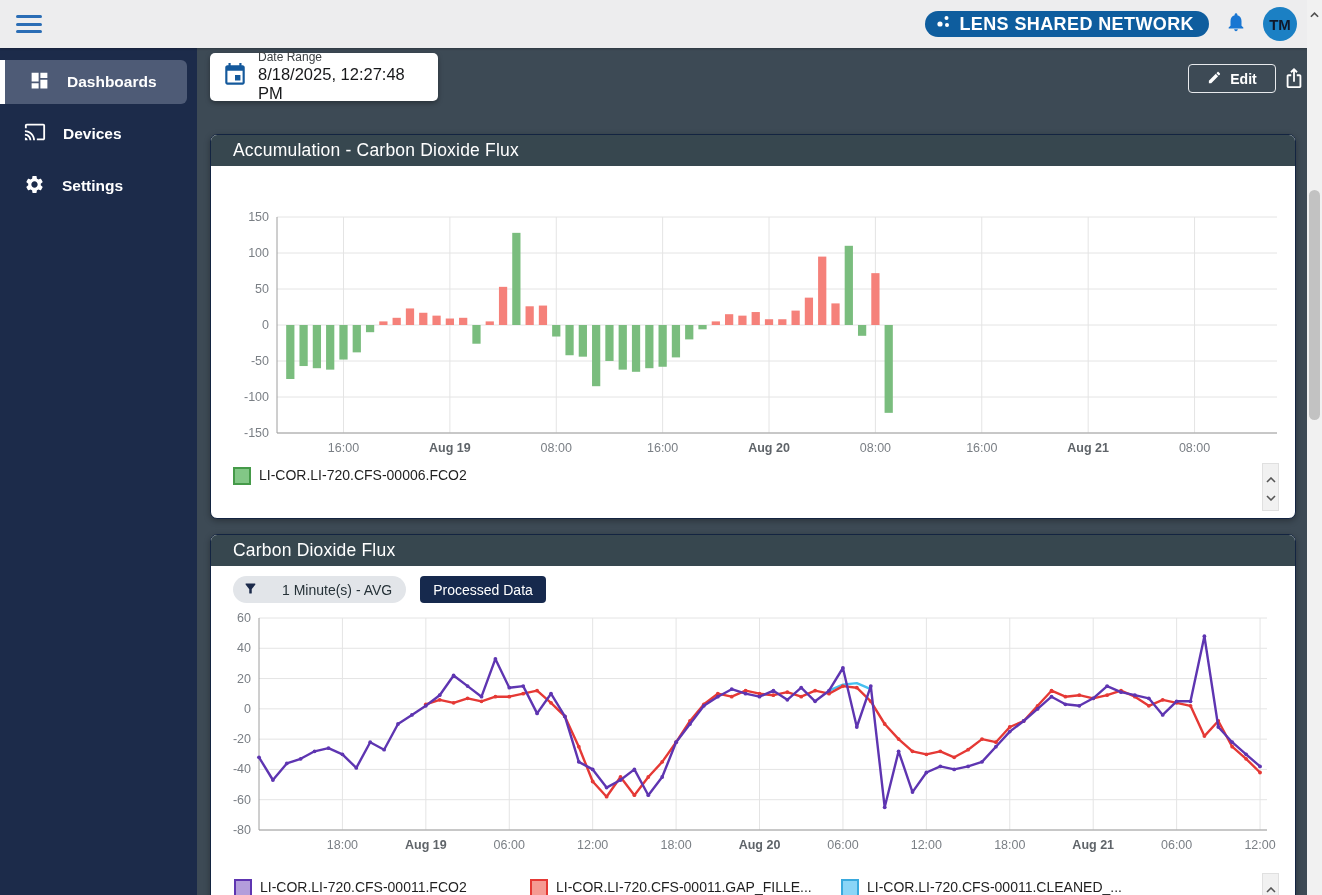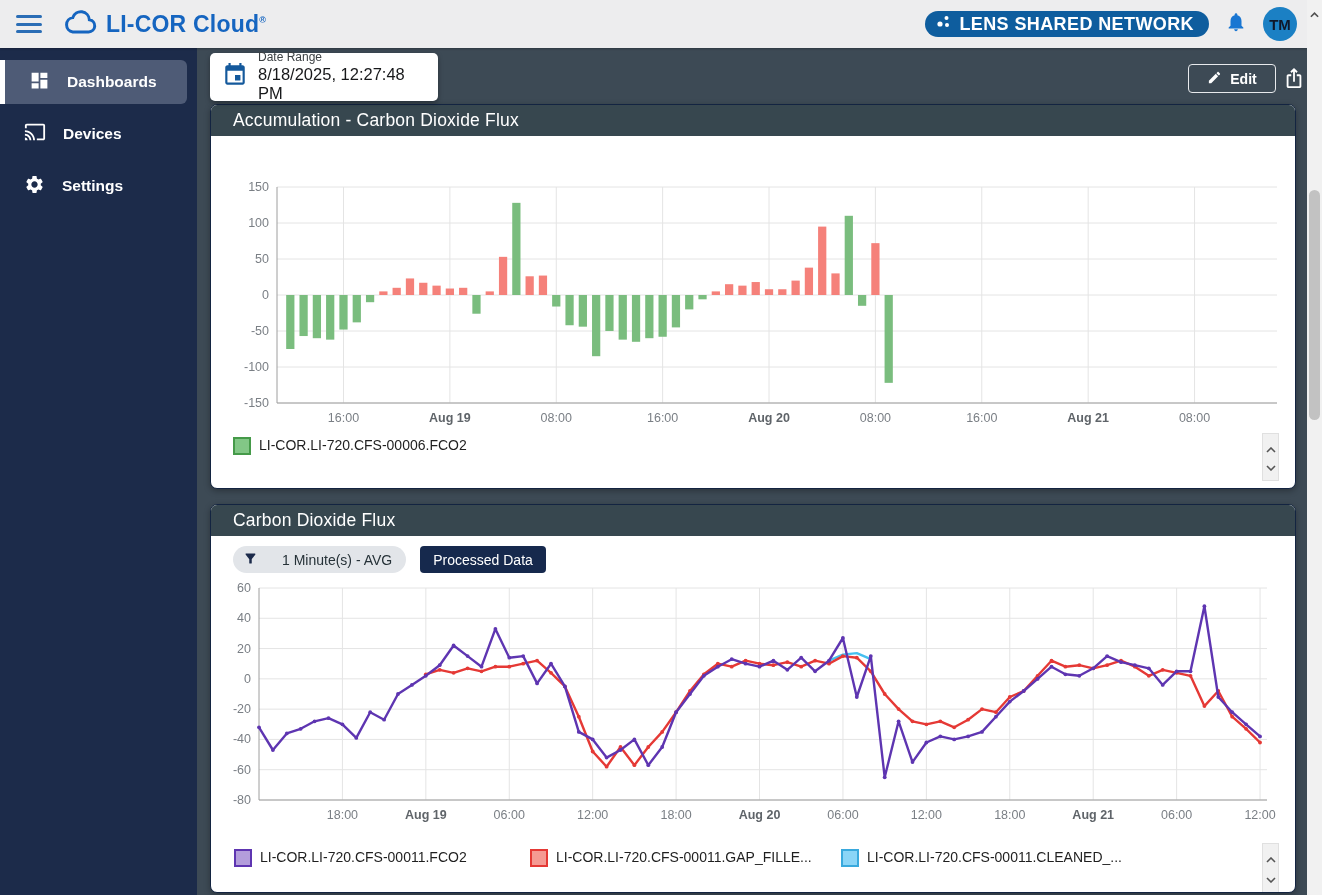--- a/index.html
+++ b/index.html
@@ -41,21 +41,21 @@
   .date-texts { display:flex; flex-direction:column; line-height:1.15; }
   .date-label { font-size:12px; color:#3c4043; }
   .date-value { font-size:16.5px; color:#17181a; }
   .edit-btn { position:absolute; left:1188px; top:64px; width:88px; height:29px; border:1px solid #e8eaed;
               border-radius:4px; background:transparent; color:#fff; font-size:14px; font-weight:bold;
               display:flex; align-items:center; justify-content:center; gap:8px; cursor:pointer; }
   .share-btn { position:absolute; left:1283px; top:65px; width:22px; height:26px; cursor:pointer; }
 
   
   .card { position:absolute; left:210px; width:1086px; background:#fff; border:1px solid #132441;
-          border-radius:7px; overflow:hidden; box-shadow:0 2px 6px rgba(0,0,0,.3); }
+          border-radius:7px; overflow:hidden; box-shadow:0 2px 6px rgba(0,0,0,.3);margin-top:30px; }
   .card1 { top:104px; height:385px; }
   .card2 { top:504px; height:389px; }
   .card-header { height:31px; background:#37474f; color:#fff; font-size:17.5px; font-weight:500;
                  display:flex; align-items:center; padding-left:22px; letter-spacing:.2px; }
 
   .chart-svg { position:absolute; left:10px; }
   #chart0 { top:40px; }
   #chart1 { top:72px; }
   svg text { font-family:"Liberation Sans", sans-serif; font-size:12.5px; fill:#7a7f85; }
   svg text.bold { font-weight:bold; fill:#5f6469; }
@@ -83,28 +83,20 @@
 </style>
 </head>
 <body>
 
 <div class="topbar">
   <div class="hamburger">
       <span></span>
       <span></span>
       <span></span>
     </div>
-  <div class="brand">
-    <span>
-      <svg width="34" height="26" viewBox="0 0 24 17">
-          <path d="M6.2 15.5h11.2a4.3 4.3 0 0 0 .5-8.57A6 6 0 0 0 6.2 5.4 5.1 5.1 0 0 0 6.2 15.5z" fill="none" stroke="#1565c0" stroke-width="2.1"></path>
-        </svg>
-    </span>
-    <span class="brand-text"><span>LI-COR Cloud</span><span class="brand-reg">®</span></span>
-  </div>
   <div class="topbar-right">
     <div class="net-badge">
       <span>
         <svg width="17" height="17" viewBox="0 0 17 17">
             <circle cx="5" cy="11" r="2.6" fill="#fff"></circle>
             <circle cx="11.5" cy="5" r="2" fill="#fff"></circle>
             <circle cx="12" cy="12" r="2" fill="#fff"></circle>
           </svg>
       </span>
       <span>LENS SHARED NETWORK</span>

